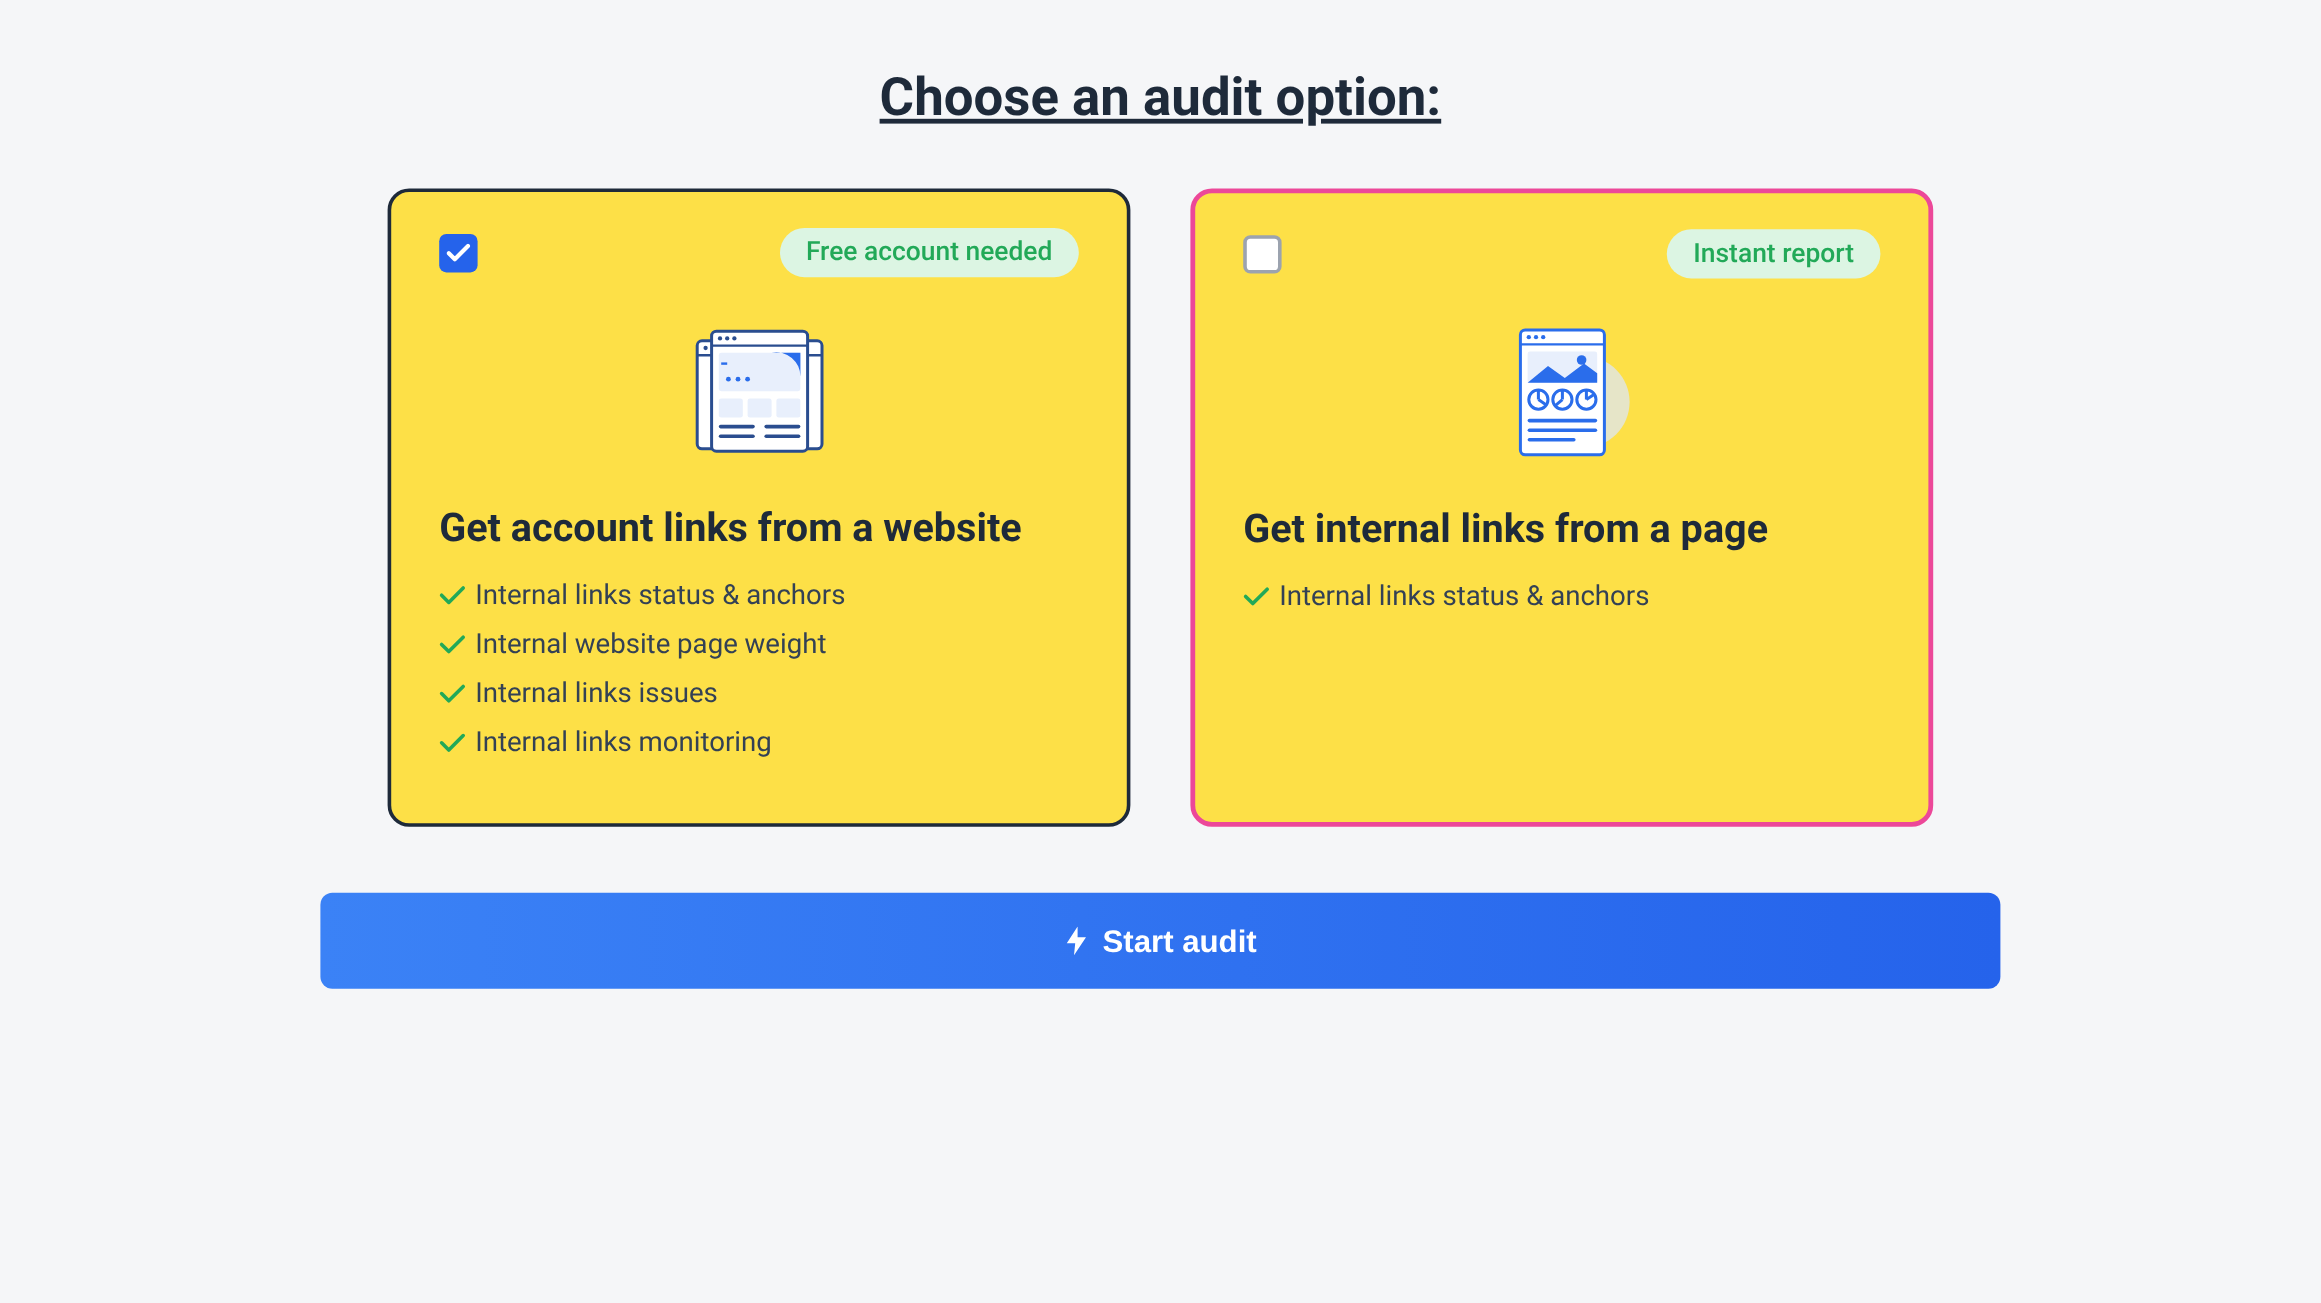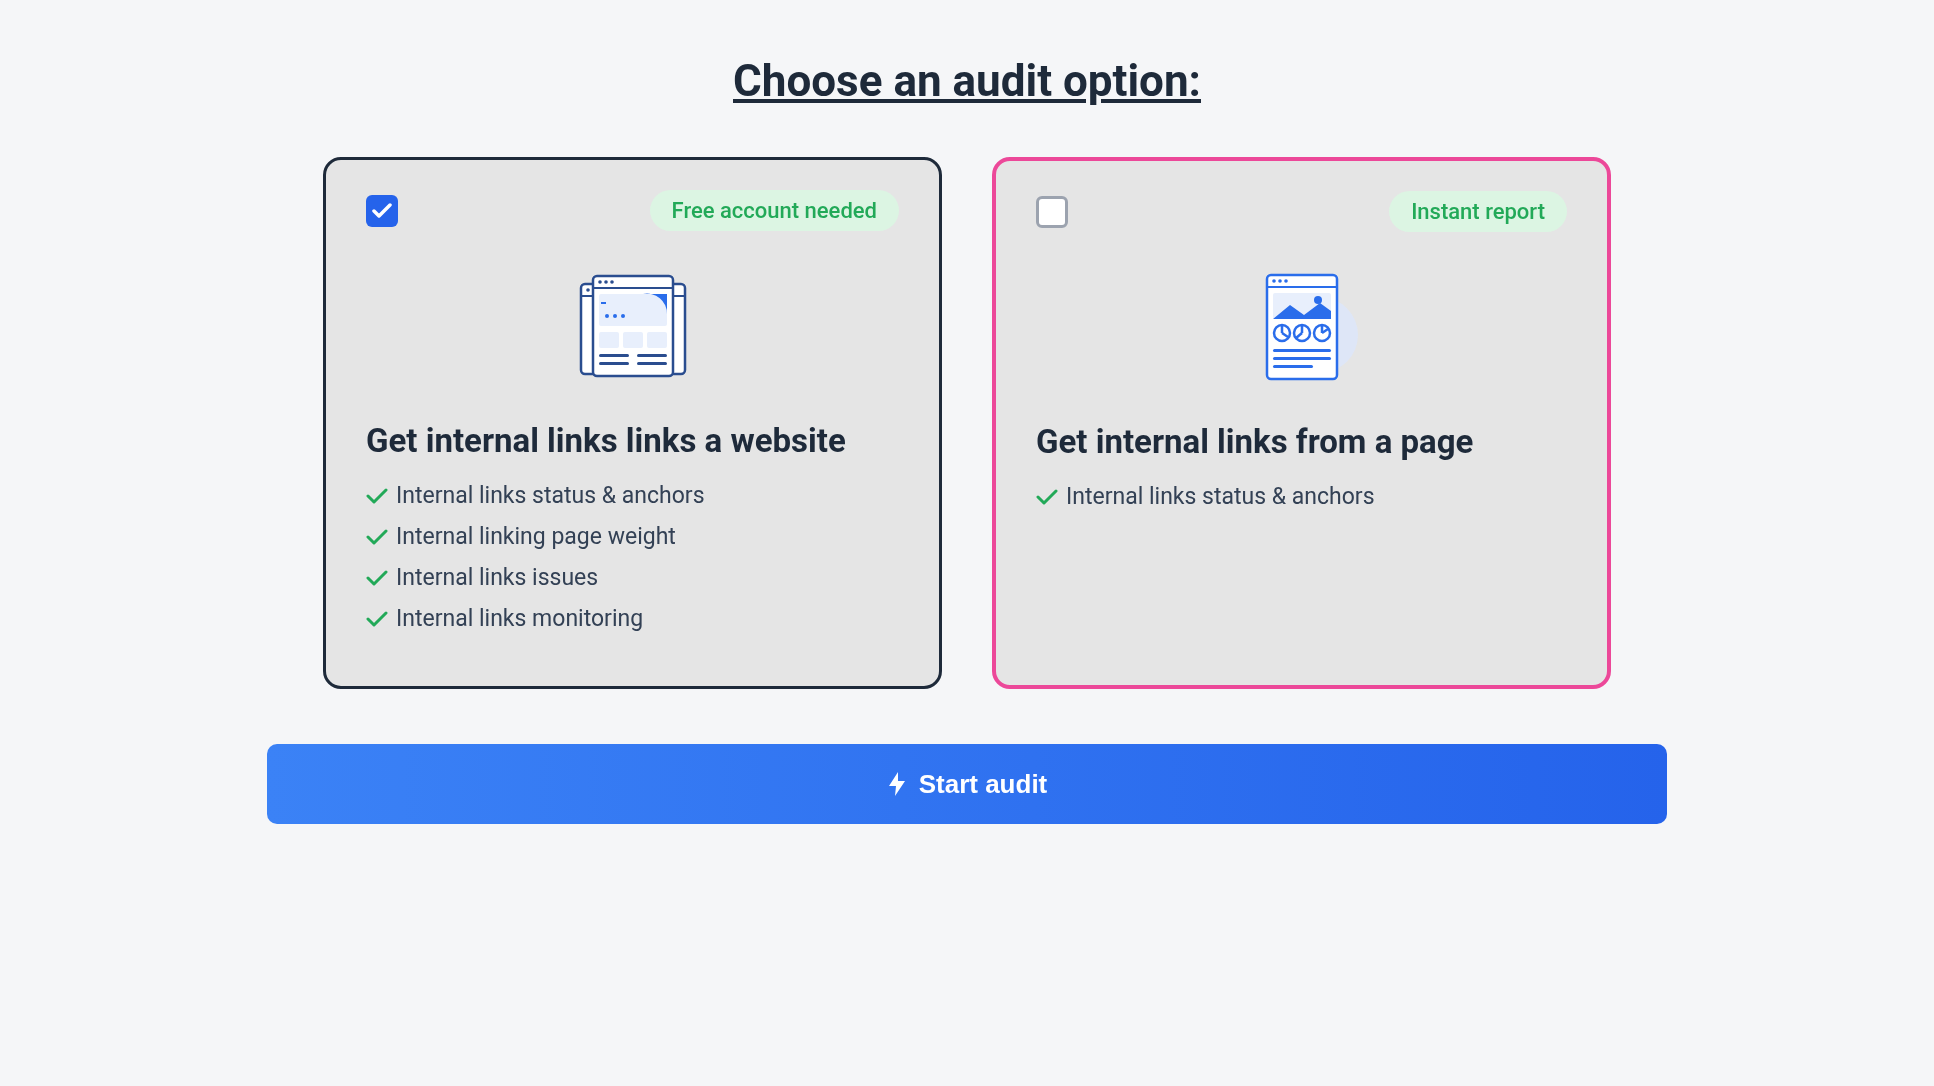--- a/index.html
+++ b/index.html
@@ -27,21 +27,21 @@
       margin-bottom: 50px;
       text-decoration: underline;
     }
     .cards {
       display: flex;
       gap: 50px;
       justify-content: center;
       margin-bottom: 55px;
     }
     .card {
-      background: #e5e5e5;
+      background: #fde047;
       border-radius: 18px;
       width: 619px;
       padding: 30px 40px 40px 40px;
       cursor: pointer;
       position: relative;
     }
     .card.selected {
       border: 3px solid #1e2a3a;
     }
     .card.unselected {
@@ -173,33 +173,33 @@
           <rect x="36" y="66" width="20" height="16" rx="2" fill="#e8effc"></rect>
           <rect x="60" y="66" width="20" height="16" rx="2" fill="#e8effc"></rect>
           <rect x="84" y="66" width="20" height="16" rx="2" fill="#e8effc"></rect>
 
           <rect x="36" y="88" width="30" height="3" rx="1.5" fill="#2a4d8f"></rect>
           <rect x="74" y="88" width="30" height="3" rx="1.5" fill="#2a4d8f"></rect>
           <rect x="36" y="96" width="30" height="3" rx="1.5" fill="#2a4d8f"></rect>
           <rect x="74" y="96" width="30" height="3" rx="1.5" fill="#2a4d8f"></rect>
         </svg>
       </div>
-      <h2 class="card-title">Get internal links links a website</h2>
+      <h2 class="card-title">Get account links from a website</h2>
       <ul class="features">
         <li class="feature">
           <svg class="feature-check" width="22" height="18" viewBox="0 0 22 18">
               <path d="M2 9L8 15L20 3" stroke="#22a958" stroke-width="3" stroke-linecap="round" stroke-linejoin="round" fill="none"></path>
             </svg>
           <span>Internal links status &amp; anchors</span>
         </li>
         <li class="feature">
           <svg class="feature-check" width="22" height="18" viewBox="0 0 22 18">
               <path d="M2 9L8 15L20 3" stroke="#22a958" stroke-width="3" stroke-linecap="round" stroke-linejoin="round" fill="none"></path>
             </svg>
-          <span>Internal linking page weight</span>
+          <span>Internal website page weight</span>
         </li>
         <li class="feature">
           <svg class="feature-check" width="22" height="18" viewBox="0 0 22 18">
               <path d="M2 9L8 15L20 3" stroke="#22a958" stroke-width="3" stroke-linecap="round" stroke-linejoin="round" fill="none"></path>
             </svg>
           <span>Internal links issues</span>
         </li>
         <li class="feature">
           <svg class="feature-check" width="22" height="18" viewBox="0 0 22 18">
               <path d="M2 9L8 15L20 3" stroke="#22a958" stroke-width="3" stroke-linecap="round" stroke-linejoin="round" fill="none"></path>

